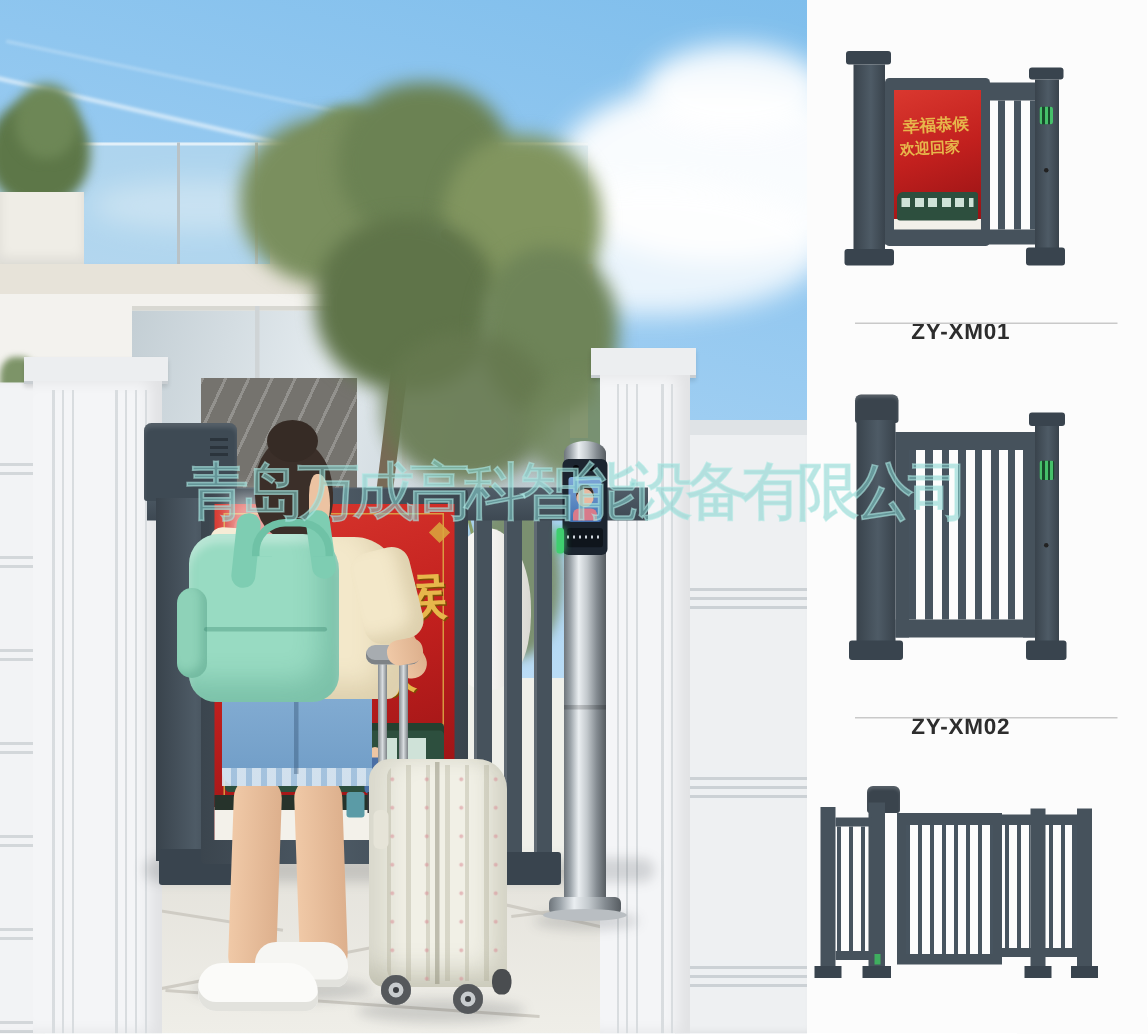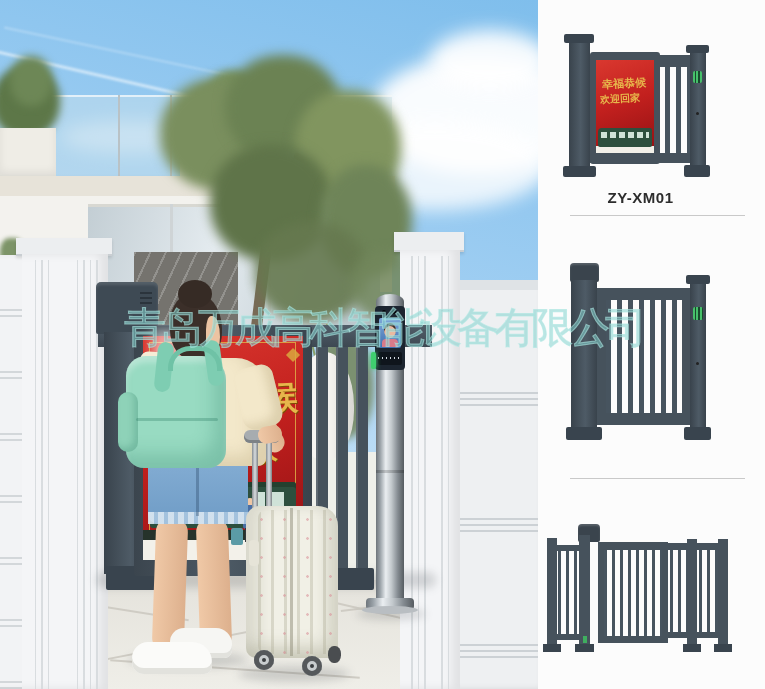--- a/index.html
+++ b/index.html
@@ -33,21 +33,21 @@
   .poster-red{position:absolute;background:linear-gradient(160deg,#da382f 0%,#c2201e 45%,#8e1013 100%);}
   .gold-border{position:absolute;border:1.5px solid rgba(222,175,70,.85);}
   .gold-text{position:absolute;color:#e7b64b;font-weight:bold;text-shadow:1px 1px 0 #7e4e04;white-space:nowrap;}
   .steel{background:linear-gradient(90deg,#6e757b 0%,#9aa2a8 15%,#eaeef1 35%,#c3c9cd 55%,#848b91 78%,#565c61 100%);}
   .tile-line{position:absolute;background:#cfccc4;height:2px;}
   .shadow{position:absolute;background:rgba(40,50,55,.17);border-radius:50%;filter:blur(4px);}
   .skin{background:linear-gradient(90deg,#f0c9a7,#ddb08d);}
   
   .pcol{position:absolute;left:538px;top:0;width:227px;height:689px;background:#fcfcfc;}
   .pcard{position:absolute;left:0;width:205px;margin-left:0;}
-  .plabel{position:absolute;left:0;width:205px;text-align:center;font-size:15px;font-weight:bold;color:#2d2d2d;letter-spacing:.5px;}
+  .plabel{position:absolute;left:0;width:205px;text-align:center;font-size:15px;font-weight:bold;color:#2d2d2d;letter-spacing:.5px;margin-top:24px;}
   .divider{position:absolute;height:1px;background:#c9c9c9;}
   .fence-bars{position:absolute;background:repeating-linear-gradient(90deg,#47545f 0 5px,transparent 5px 11px);}
   .fence-bars3{position:absolute;background:repeating-linear-gradient(90deg,#47545f 0 3px,transparent 3px 8px);}
   .motor{position:absolute;background:#3a444d;border-radius:4px 4px 2px 2px;box-shadow:inset 0 2px 2px rgba(255,255,255,.15);}
   .keypad{position:absolute;background:#184a2c;border-radius:2px;background-image:repeating-linear-gradient(90deg,#46c06a 0 2px,transparent 2px 3.5px);}
   
   .watermark{position:absolute;left:124px;top:300px;font-size:42px;letter-spacing:-5px;white-space:nowrap;
              color:rgba(132,210,206,.55);-webkit-text-stroke:1px rgba(175,232,227,.6);z-index:90;
              font-family:"DejaVu Sans",sans-serif;}
 </style>
@@ -250,20 +250,21 @@
         <div class="ab slate-f" style="left:59px;top:58px;width:9px;height:137px;"></div>
         <div class="ab slate-f" style="left:144px;top:58px;width:9px;height:137px;"></div>
         <div class="fence-bars" style="left:68px;top:70px;width:76px;height:113px;"></div>
         <div class="ab slate-f" style="left:59px;top:183px;width:94px;height:12px;"></div>
         <div class="ab" style="left:148px;top:45px;width:24px;height:9px;background:#39444e;border-radius:2px;"></div>
         <div class="ab slate" style="left:152px;top:54px;width:16px;height:146px;"></div>
         <div class="ab" style="left:146px;top:197px;width:27px;height:13px;background:#39444e;border-radius:2px;"></div>
         <div class="keypad" style="left:155px;top:77px;width:10px;height:13px;"></div>
         <div class="ab" style="left:158px;top:132px;width:3px;height:3px;background:#222;border-radius:50%;"></div>
       </div>
+      <div class="plabel" style="top:222px;">ZY-XM02</div>
     </div>
     <div class="divider" style="left:32px;top:478px;width:175px;"></div>
 
     <div class="pcard" style="top:488px;height:201px;">
       <div class="ab" style="left:0;top:0;width:205px;height:170px;">
         <div class="motor" style="left:40px;top:36px;width:22px;height:18px;"></div>
         <div class="ab slate-f" style="left:9px;top:50px;width:10px;height:108px;"></div>
         <div class="ab slate-f" style="left:41px;top:47px;width:11px;height:111px;"></div>
         <div class="ab slate-f" style="left:149px;top:51px;width:10px;height:107px;"></div>
         <div class="ab slate-f" style="left:180px;top:51px;width:10px;height:107px;"></div>

